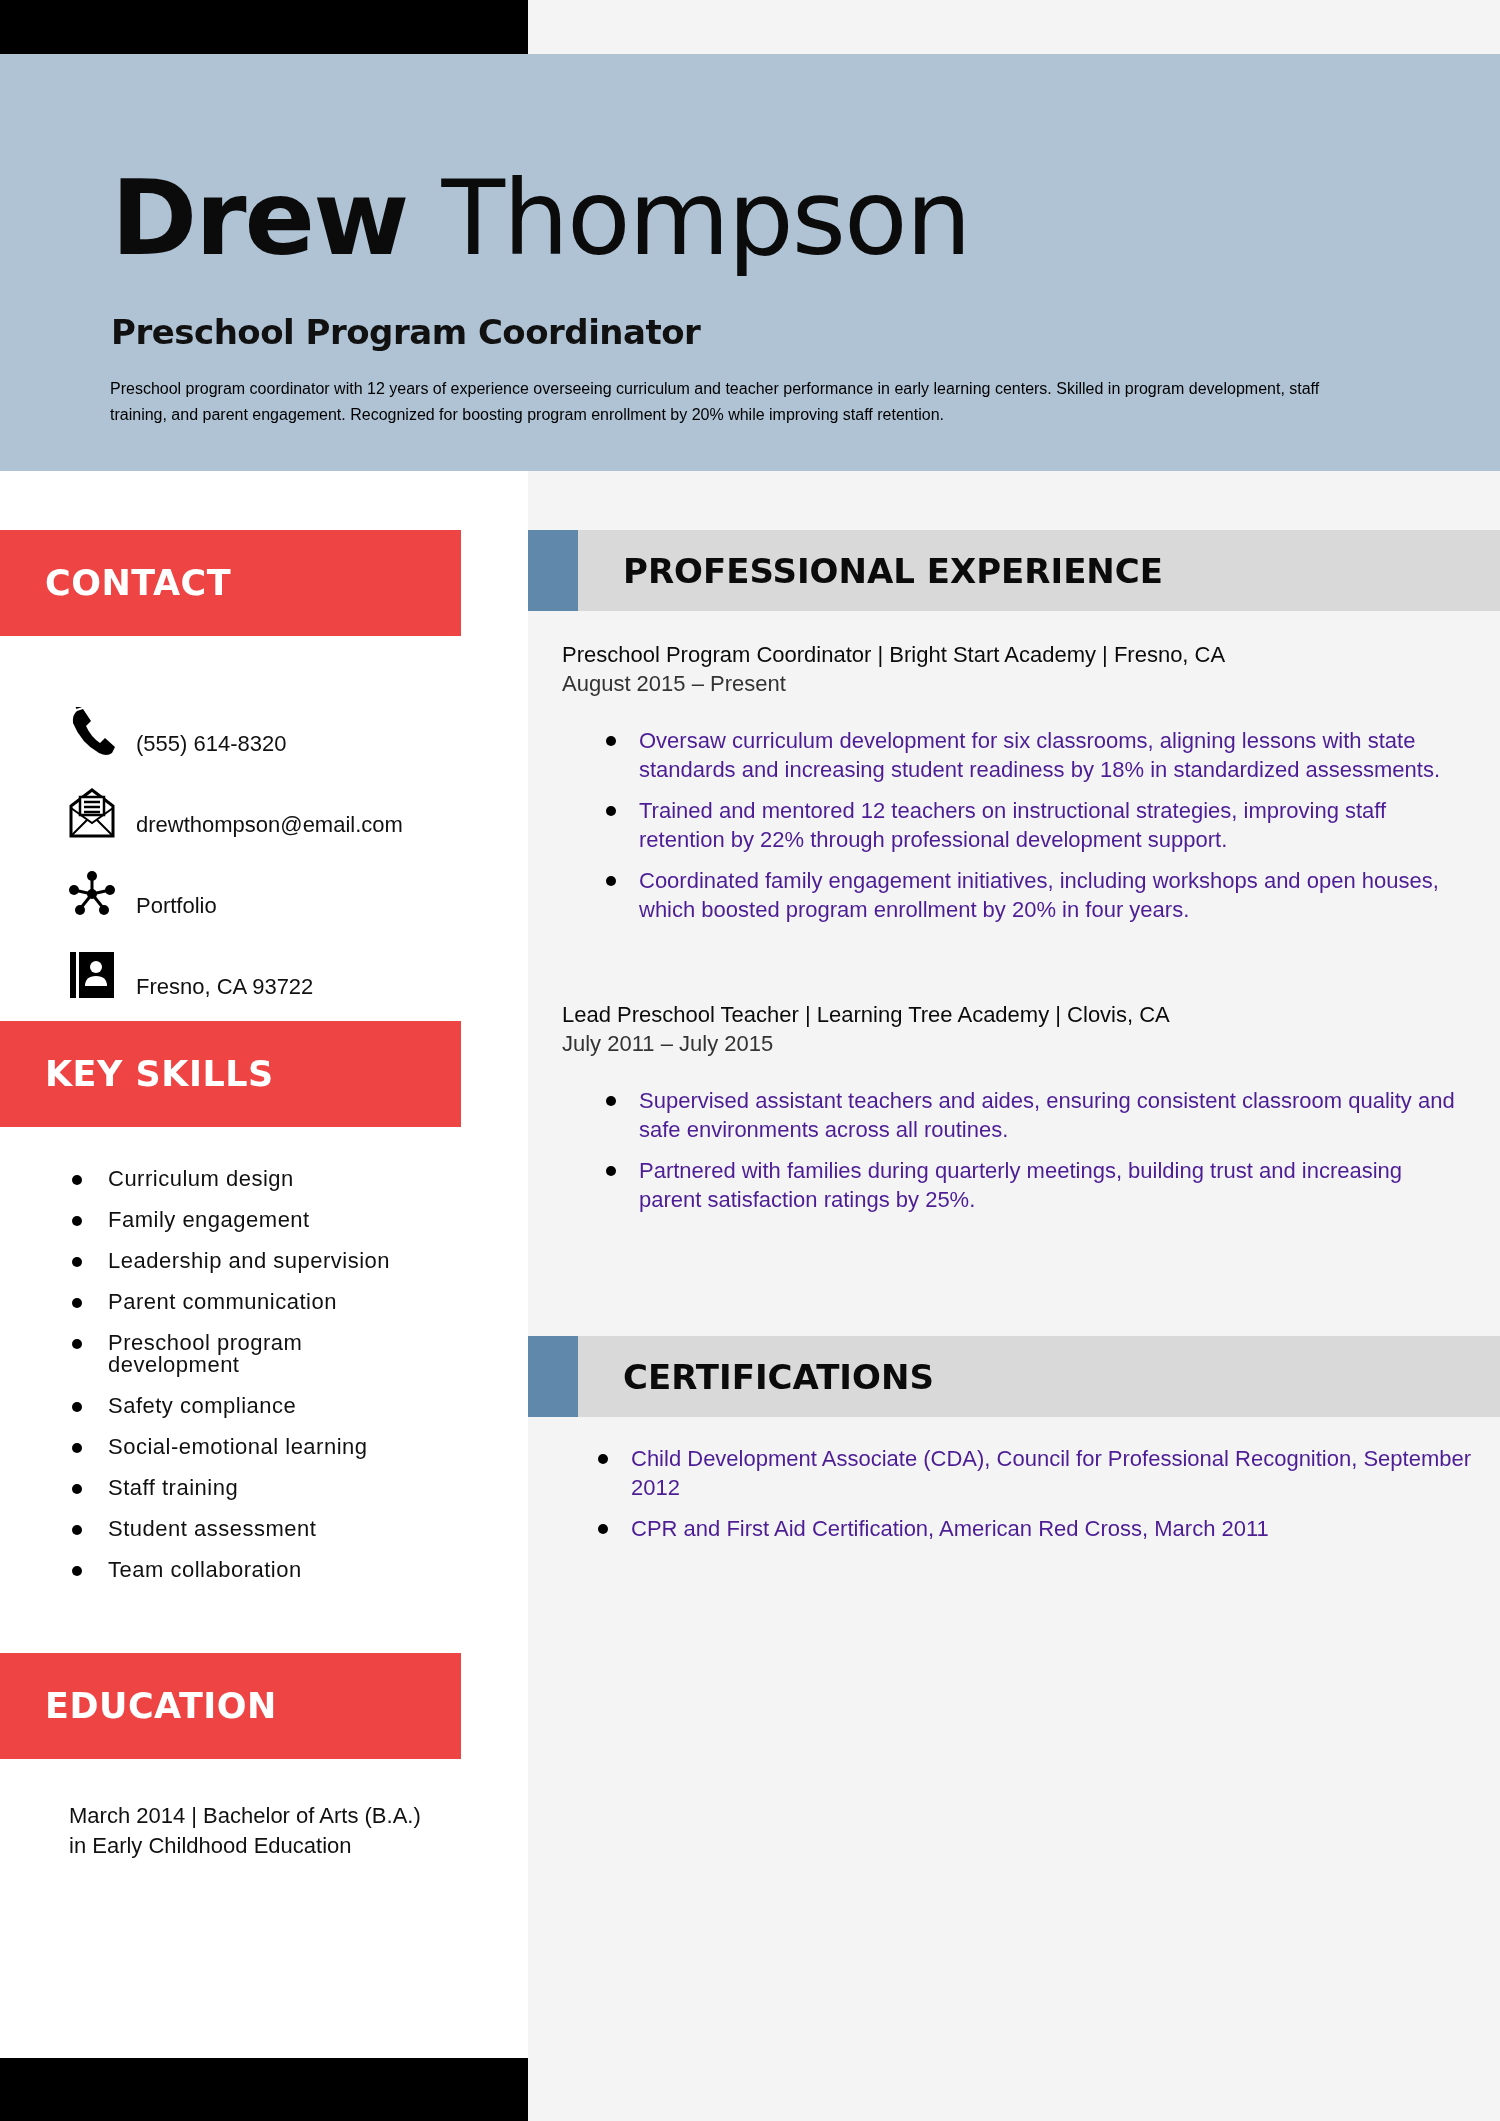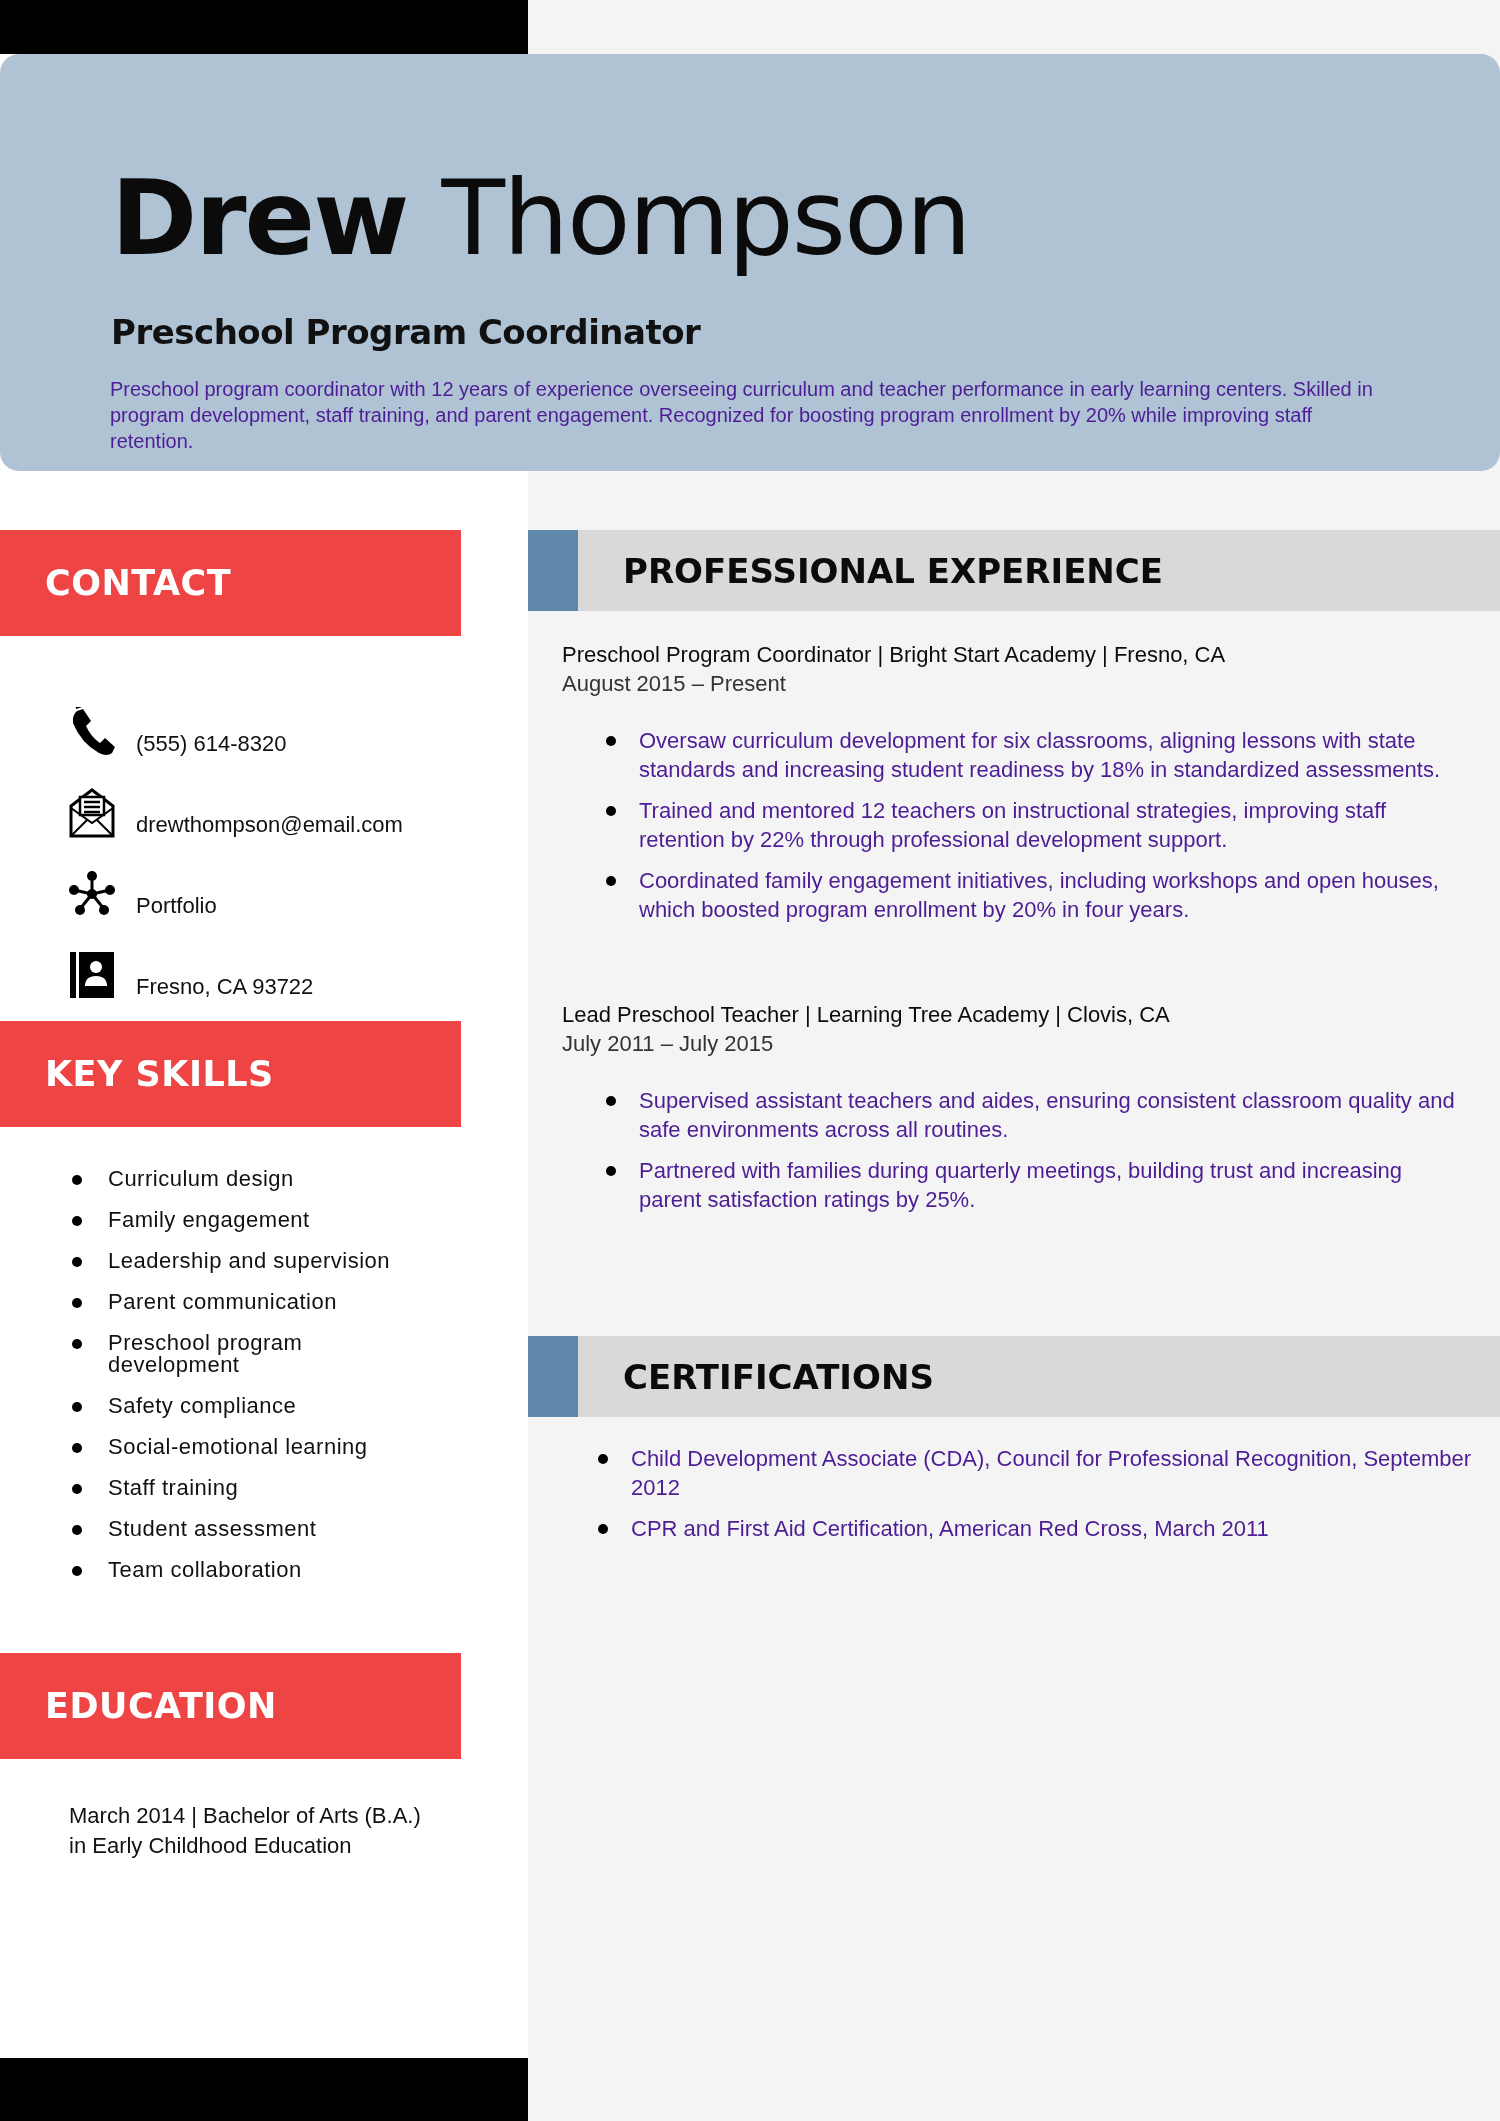--- a/index.html
+++ b/index.html
@@ -9,37 +9,36 @@
     font-family: "Liberation Sans", sans-serif;
     color: #111;
   }
   .left-col { position: absolute; left: 0; top: 0; width: 528px; height: 2121px; background: #ffffff; }
   .top-bar { position: absolute; left: 0; top: 0; width: 528px; height: 54px; background: #000; }
   .bottom-bar { position: absolute; left: 0; top: 2058px; width: 528px; height: 63px; background: #000; }
 
   .header-band {
     position: absolute; left: 0; top: 54px; width: 1500px; height: 417px;
     background: #afc3d5;
-    border-radius: 19px;
   }
   .name {
     position: absolute; left: 111px; top: 112px; margin: 0;
     font-family: "DejaVu Sans", sans-serif; font-size: 104px; line-height: 1;
     letter-spacing: -2px; color: #0b0b0b; white-space: nowrap;
   }
   .name .first { font-weight: bold; }
   .name .last { font-weight: normal; }
   .job-title {
     position: absolute; left: 111px; top: 258px; margin: 0;
     font-family: "DejaVu Sans", sans-serif; font-weight: bold; font-size: 34px;
     letter-spacing: -0.5px; color: #111; white-space: nowrap;
   }
   .summary {
     position: absolute; left: 110px; top: 322px; width: 1270px; margin: 0;
-    font-size: 20px; line-height: 26px; color: #4c1d95;
+    font-size: 16px; line-height: 26px; color: #000000;
   }
 
   
   .side-header {
     position: absolute; left: 0; width: 461px; height: 106px; background: #ef4444;
     display: flex; align-items: center;
   }
   .side-header h2 {
     margin: 0 0 0 45px; color: #fff;
     font-family: "DejaVu Sans", sans-serif; font-weight: bold; font-size: 35px; letter-spacing: 0.5px;

